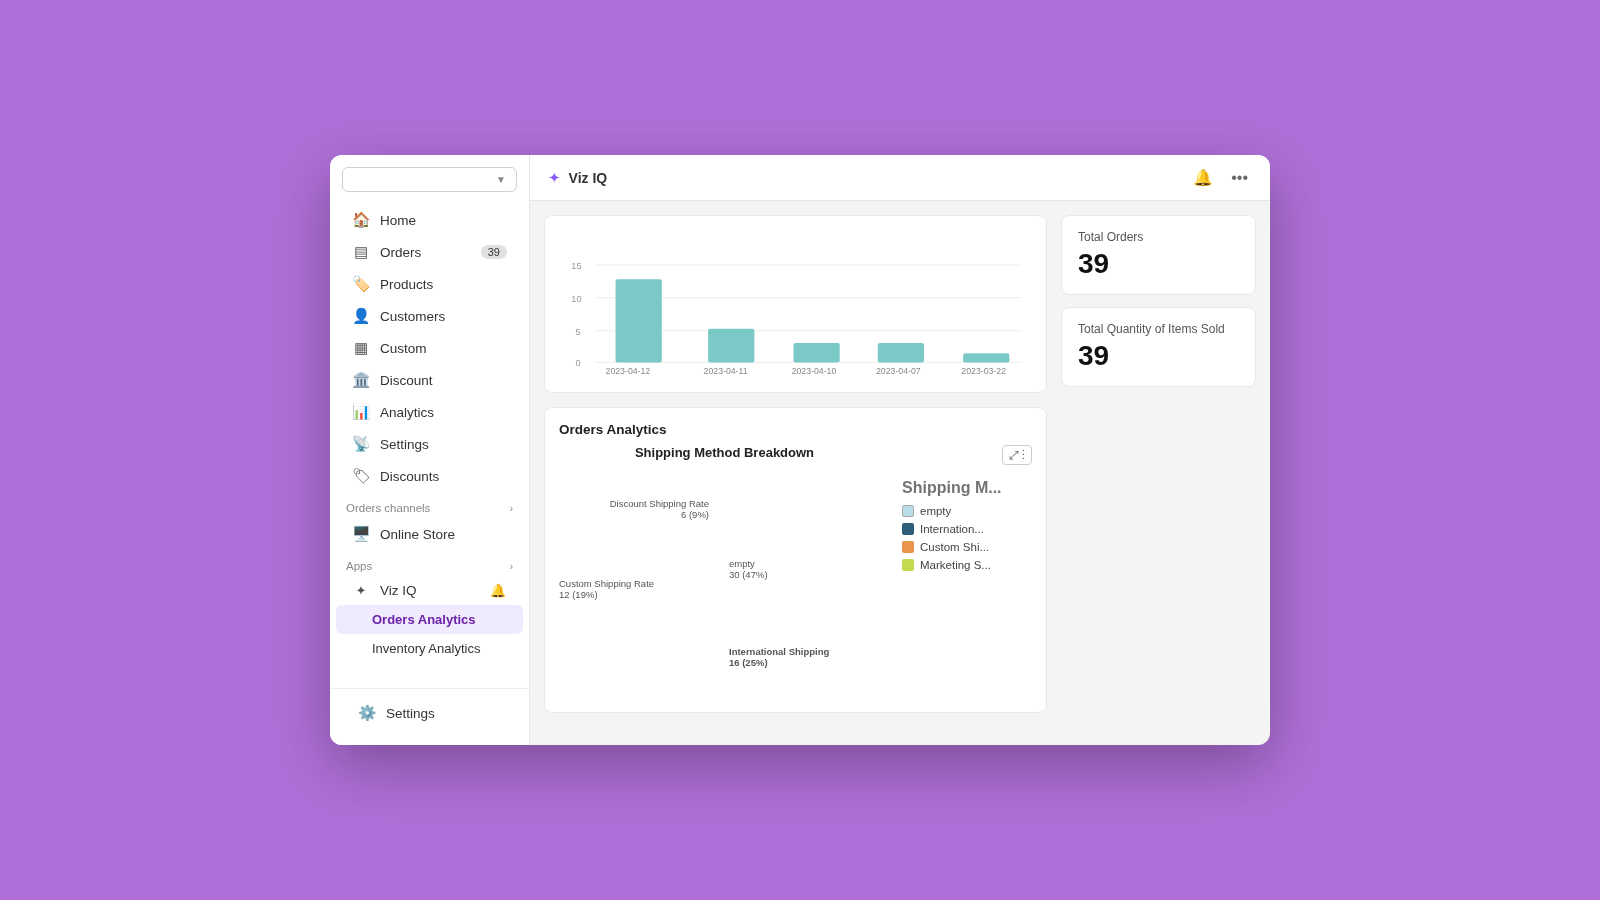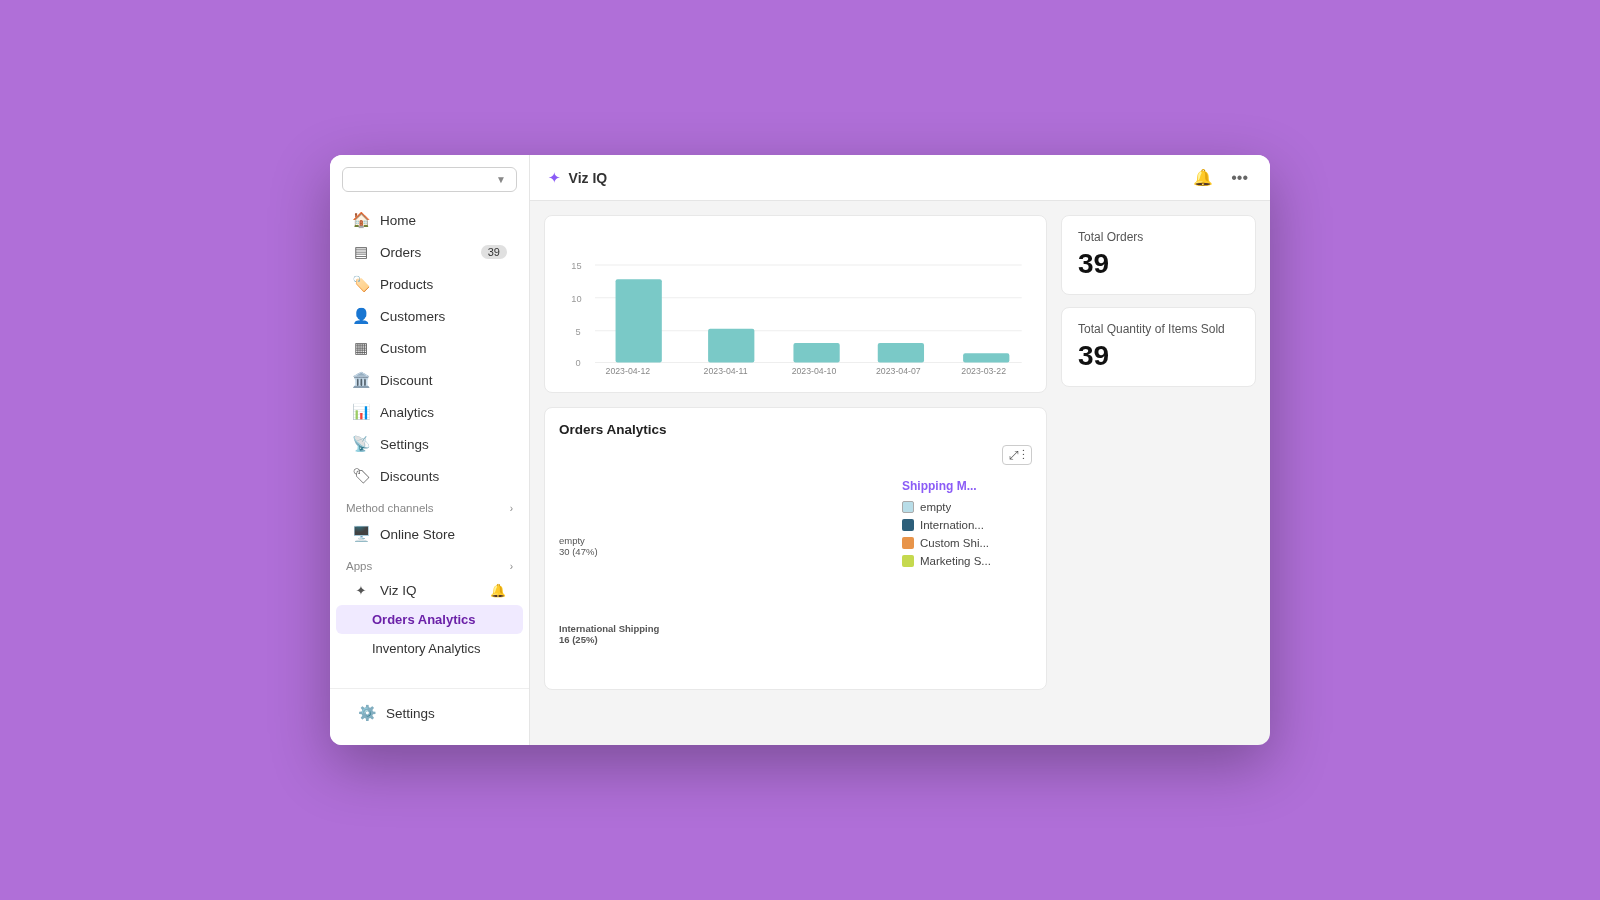--- a/index.html
+++ b/index.html
@@ -192,23 +192,23 @@
       font-weight: 600;
       color: #222;
       text-align: center;
       margin-bottom: 8px;
     }
     .legend-panel {
       width: 130px;
       flex-shrink: 0;
     }
     .legend-title {
-      font-size: 12px;
-      font-weight: 600;
-      color: #8b5cf6;
+      font-size: 16px;
+      font-weight: 600;
+      color: #737373;
       margin-bottom: 8px;
     }
     .legend-item {
       display: flex;
       align-items: center;
       gap: 6px;
       margin-bottom: 6px;
       font-size: 11.5px;
       color: #444;
     }
@@ -281,21 +281,21 @@
       <div class="nav-item">
         <span class="icon">📡</span>
         <span>Settings</span>
       </div>
       <div class="nav-item">
         <span class="icon">🏷</span>
         <span>Discounts</span>
       </div>
 
       <div class="section-label">
-        <span>Method channels</span>
+        <span>Orders channels</span>
         <span class="chevron">›</span>
       </div>
       <div class="nav-item">
         <span class="icon">🖥️</span>
         <span>Online Store</span>
       </div>
 
       <div class="section-label">
         <span>Apps</span>
         <span class="chevron">›</span>
@@ -363,22 +363,33 @@
             <text x="330" y="138" font-size="8.5" fill="#888" text-anchor="middle">2023-04-07</text>
             <text x="413" y="138" font-size="8.5" fill="#888" text-anchor="middle">2023-03-22</text>
           </svg>
         </div>
 
         <div class="donut-section">
           <div class="donut-section-title">Orders Analytics</div>
           <div style="display:flex; gap:12px; align-items:flex-start;">
 
             <div style="flex:1; position:relative;">
+              <div class="donut-chart-title">Shipping Method Breakdown</div>
               <div style="display:flex; gap:10px; align-items:center;">
 
+                <div style="width:160px; position:relative; height:230px; flex-shrink:0;">
+                  <div style="position:absolute; top:30px; left:10px; font-size:9.5px; color:#555; text-align:right; width:140px;">
+                    <span>Discount Shipping Rate</span><br>
+                    <span>6 (9%)</span>
+                  </div>
+                  <div style="position:absolute; top:110px; left:0px; font-size:9.5px; color:#555; width:140px;">
+                    <span>Custom Shipping Rate</span><br>
+                    <span>12 (19%)</span>
+                  </div>
+                </div>
 
 
                 <div style="width:120px; position:relative; height:230px; flex-shrink:0;">
                   <div style="position:absolute; top:90px; left:0px; font-size:9.5px; color:#555;">
                     empty<br>30 (47%)
                   </div>
                   <div style="position:absolute; bottom:30px; left:0px; font-size:9.5px; color:#555;font-weight:bold;">
                     <span>International Shipping</span><br>
                     16 (25%)
                   </div>

